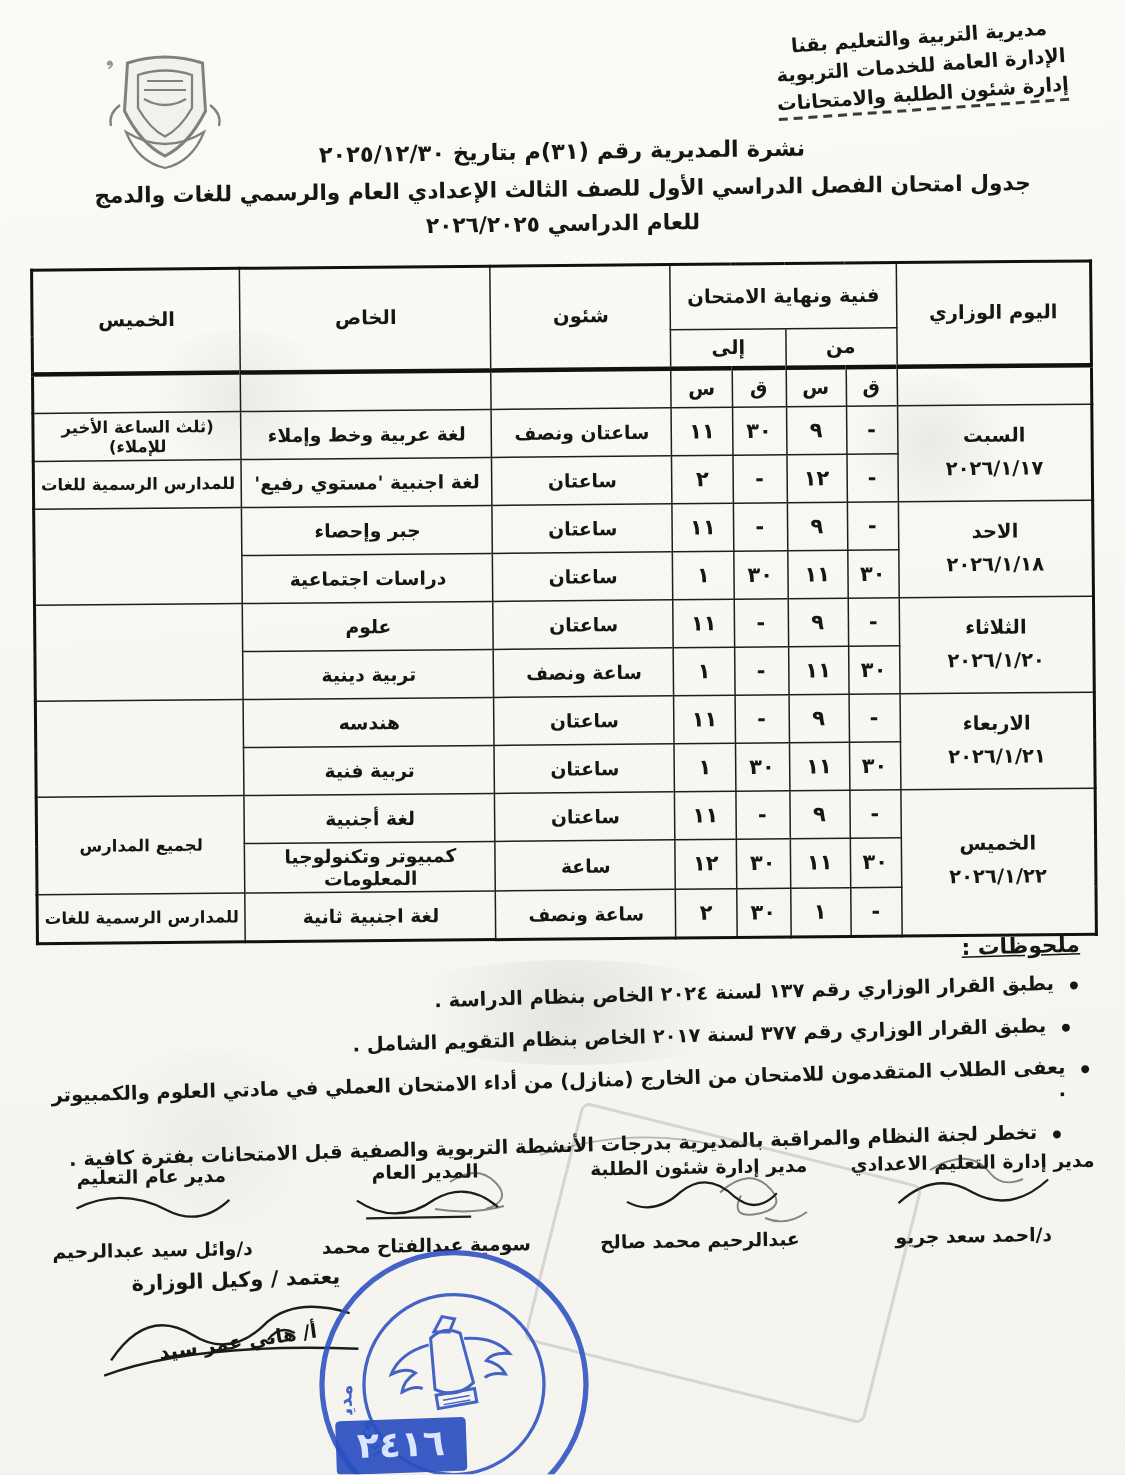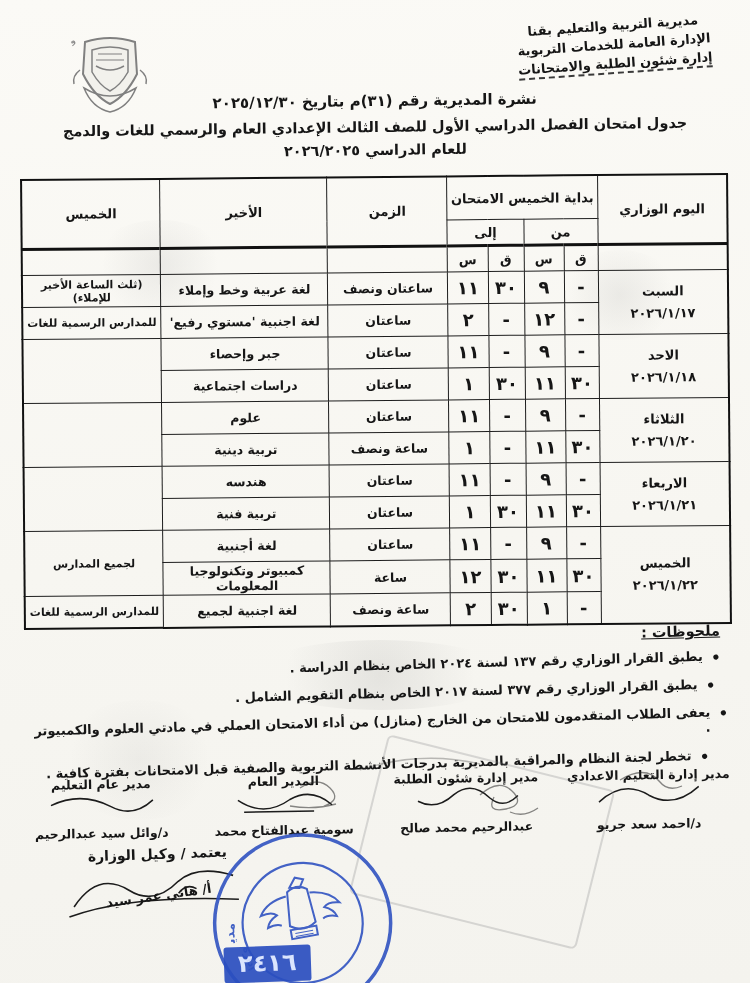--- a/index.html
+++ b/index.html
@@ -47,21 +47,21 @@
   }
   table{border:2.5px solid #111;}
   thead th{font-size:13px;}
   tr.h1 th{height:40px;}
   tr.h2 th{height:22px;}
   tr.sub td{height:22px;border-top:3px solid #111;font-size:13px;}
   tbody tr.data td{height:29px;}
   td.day-cell{font-size:13px;line-height:22px;}
   td.note-cell{font-size:11px;}
   td.subject-cell{font-size:12.5px;}
-  td.time-cell{font-size:18px;}
+  td.time-cell{font-size:14px;}
 
   
   .notes{position:absolute;top:632px;right:28px;width:690px;transform:rotate(-1.6deg);font-weight:700;}
   .notes-title{font-size:14.5px;text-decoration:underline;margin-bottom:10px;}
   .notes ul{list-style:none;margin:0;padding:0;}
   .notes li{font-size:13px;margin-bottom:13px;position:relative;padding-right:18px;}
   .notes li::before{content:"•";position:absolute;right:0;top:0;font-size:15px;}
   .notes li:nth-child(2){margin-right:6px;}
   .notes li:nth-child(3){margin-right:-6px;}
   .notes li:nth-child(4){margin-right:14px;}
@@ -144,23 +144,23 @@
           <col style="width:40px">
         <col style="width:36px">
           <col style="width:40px">
           <col style="width:120px">
         <col style="width:167px">
           <col style="width:139px">
       </colgroup>
       <thead>
         <tr class="h1">
           <th rowspan="2">اليوم الوزاري</th>
-          <th colspan="4">بداية الخميس الامتحان</th>
-          <th rowspan="2">الزمن</th>
-          <th rowspan="2">الأخير</th>
+          <th colspan="4">فنية ونهاية الامتحان</th>
+          <th rowspan="2">شئون</th>
+          <th rowspan="2">الخاص</th>
           <th rowspan="2">الخميس</th>
         </tr>
         <tr class="h2">
           <th colspan="2">من</th>
           <th colspan="2">إلى</th>
         </tr>
         <tr class="sub">
           <td></td>
           <td>ق</td>
           <td>س</td>
@@ -277,21 +277,21 @@
             <td class="time-cell">١٢</td>
             <td>ساعة</td>
             <td class="subject-cell">كمبيوتر وتكنولوجيا المعلومات</td>
           </tr>
           <tr class="data">
             <td class="time-cell">-</td>
             <td class="time-cell">١</td>
             <td class="time-cell">٣٠</td>
             <td class="time-cell">٢</td>
             <td>ساعة ونصف</td>
-            <td class="subject-cell">لغة اجنبية لجميع</td>
+            <td class="subject-cell">لغة اجنبية ثانية</td>
             <td class="note-cell" rowspan="1">للمدارس الرسمية للغات</td>
           </tr>
         </tbody>
     </table>
   </div>
 
   <div class="notes">
     <div class="notes-title">ملحوظات :</div>
     <ul>
         <li>يطبق القرار الوزاري رقم ١٣٧ لسنة ٢٠٢٤ الخاص بنظام الدراسة .</li>

